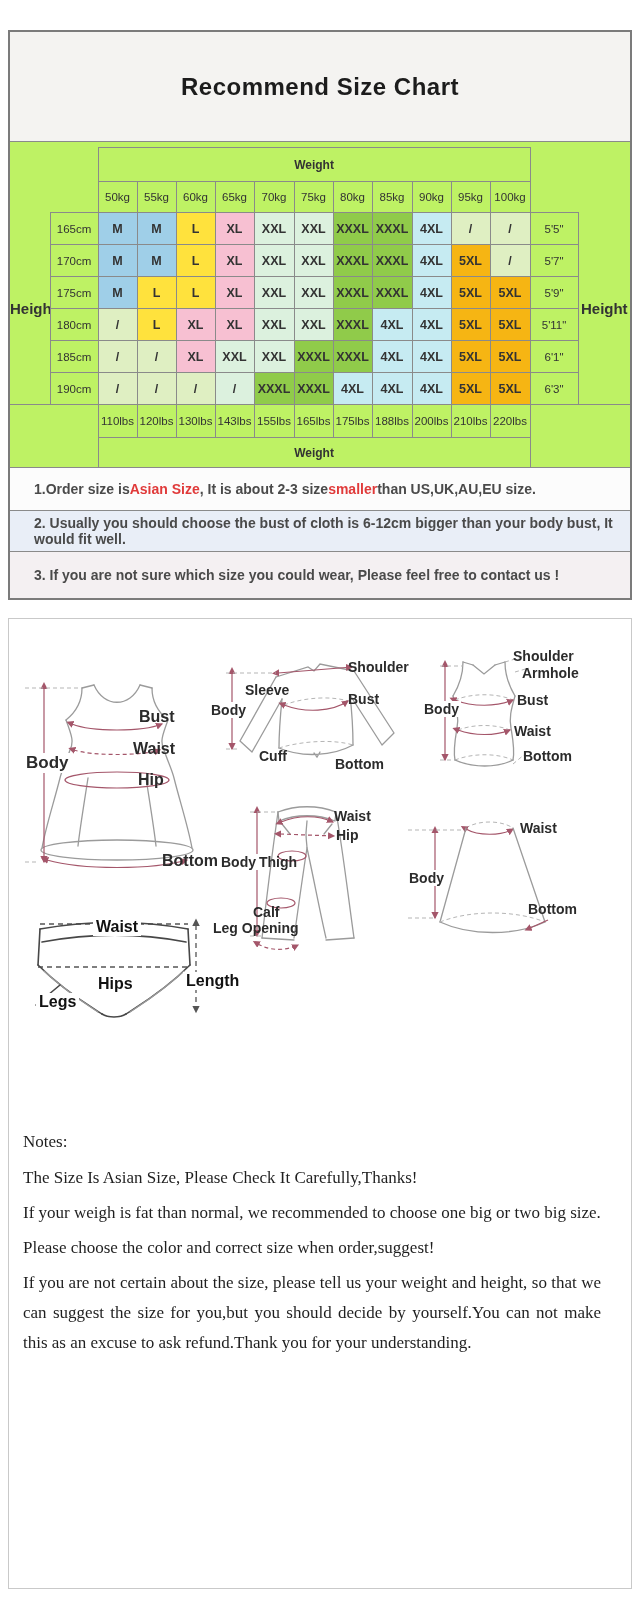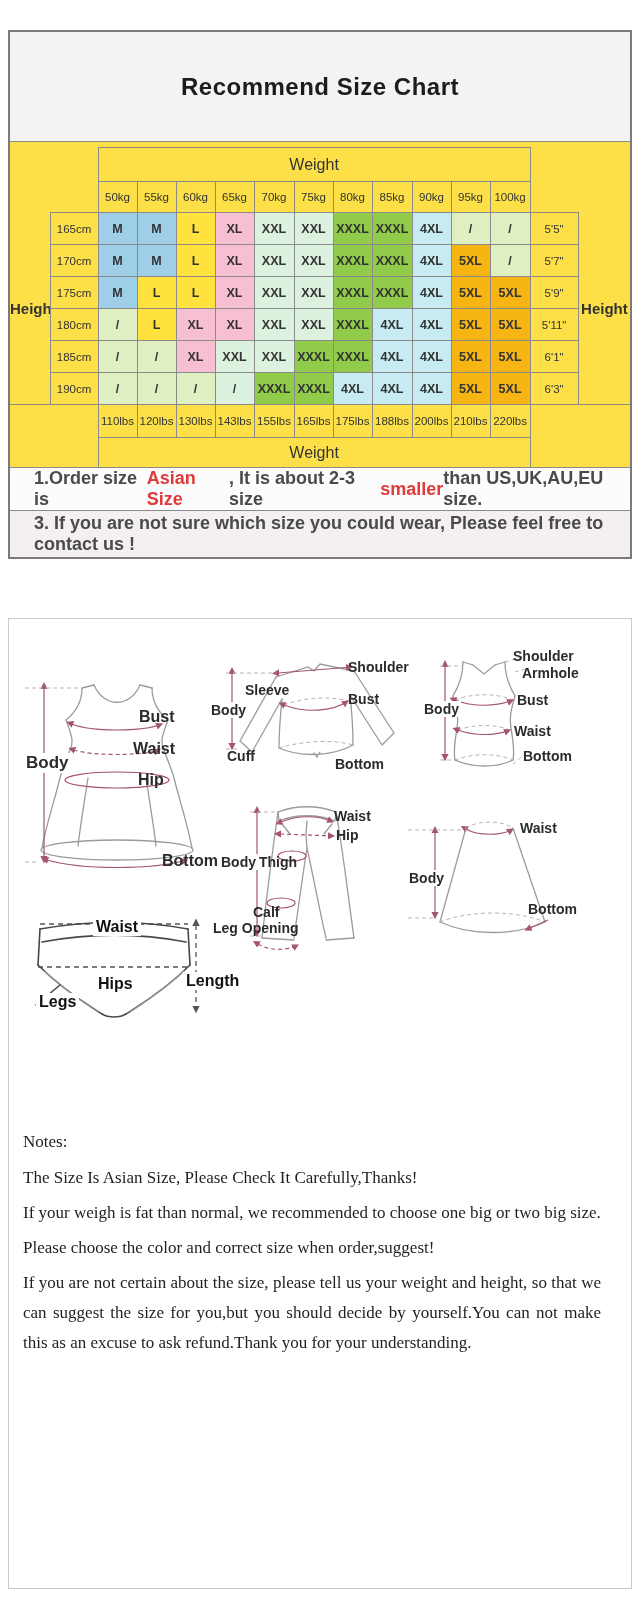--- a/index.html
+++ b/index.html
@@ -1,35 +1,35 @@
 <!DOCTYPE html>
 <html><head>
 <meta charset="utf-8">
 <style>
   html,body{margin:0;padding:0;}
   body{width:640px;height:1609px;position:relative;background:#fff;font-family:"Liberation Sans",sans-serif;}
 
   
-  .s1{position:absolute;left:8px;top:30px;width:620px;border:2px solid #7b7b7b;background:#fde047;}
+  .s1{position:absolute;left:8px;top:30px;width:620px;border:2px solid #7b7b7b;background:#bef264;}
   .title{height:109px;background:#f4f3f1;border-bottom:1px solid #8a8a8a;display:flex;align-items:center;justify-content:center;
          font-size:24px;font-weight:bold;color:#1c1c1c;letter-spacing:.5px;}
   #size-table{border-collapse:collapse;table-layout:fixed;width:620px;margin-top:5px;}
   #size-table td{padding:0;text-align:center;vertical-align:middle;color:#333;overflow:hidden;}
   td.b{border:1px solid #8a8a8a;}
   td.nb{border:none;}
   td.tl{border-top:1px solid #8a8a8a;}
   td.bx{border-left:1px solid #8a8a8a;border-right:1px solid #8a8a8a;}
-  .hd{font-weight:normal;font-size:16px;color:#222;}
+  .hd{font-weight:bold;font-size:12px;color:#222;}
   .sm{font-size:11.5px;color:#3a3a3a;}
   .sz{font-size:12.5px;font-weight:bold;color:#2d2d2d;}
   .hgt{font-weight:bold;font-size:15px;color:#222;}
   tr.rw td{height:33px;} tr.rk td{height:30px;} tr.rs td{height:31px;}
   tr.rl td{height:32px;} tr.rw2 td{height:29px;}
   .noterow{border-top:1px solid #8a8a8a;display:flex;align-items:center;padding-left:24px;
-           font-size:18px;font-weight:bold;color:#4a4a4a;}
+           font-size:14px;font-weight:bold;color:#4a4a4a;}
   .n1{height:42px;background:#fcfcfc;} .n2{height:40px;background:#e9eef7;} .n3{height:46px;background:#f4f0f2;}
   .red{color:#e03a3a;}
 
   
   .s2{position:absolute;left:8px;top:618px;width:622px;height:969px;border:1px solid #c9c9c9;background:#fff;}
   .s2 svg{position:absolute;overflow:visible;}
   .ol{fill:none;stroke:#9b9b9b;stroke-width:1.3;stroke-linecap:round;}
   .ol2{fill:none;stroke:#474747;stroke-width:1.6;stroke-linecap:round;}
   .mr{fill:none;stroke:#a4566a;stroke-width:1.2;}
   .mrd{fill:none;stroke:#a4566a;stroke-width:1.2;stroke-dasharray:4,3;}
@@ -219,20 +219,23 @@
       </tbody>
     </table>
   <div id="chart-notes">
       <div class="noterow n1">
         <span>1.Order size is </span>
         <span class="red">Asian Size</span>
         <span>, It is about 2-3 size </span>
         <span class="red">smaller</span>
         <span> than US,UK,AU,EU size.</span>
       </div>
+      <div class="noterow n2">
+        <span>2. Usually you should choose the bust of cloth is 6-12cm bigger than your body bust, It would fit well.</span>
+      </div>
       <div class="noterow n3">
         <span>3. If you are not sure which size you could wear, Please feel free to contact us !</span>
       </div>
     </div>
 </div>
 
 <div class="s2">
 
   <svg style="left:11px;top:61px" width="195" height="200" viewBox="0 0 195 200">
     <path class="ol" d="M62,8 L74,5 M120,5 L132,8"></path>
@@ -266,21 +269,21 @@
     <path class="gd" d="M57,93 C80,86 111,84 131,90"></path>
     <path class="mr" marker-start="url(#mRs)" marker-end="url(#mR)" d="M56,18 L130,12"></path>
     <path class="gd" d="M130,12 L150,9"></path>
     <path class="mr" marker-start="url(#mRs)" marker-end="url(#mR)" d="M10,18 L10,94"></path>
     <path class="gd" d="M4,18 L54,18 M4,94 L18,94"></path>
   </svg>
   <div class="glabel g14" style="left:339px;top:40px">Shoulder</div>
   <div class="glabel g14" style="left:236px;top:63px">Sleeve</div>
   <div class="glabel g14" style="left:339px;top:72px">Bust</div>
   <div class="glabel g14" style="left:200px;top:83px;background:#fff;padding:0 2px">Body</div>
-  <div class="glabel g14" style="left:218px;top:129px">Cuff</div>
+  <div class="glabel g14" style="left:250px;top:129px">Cuff</div>
   <div class="glabel g14" style="left:326px;top:137px">Bottom</div>
 
   <svg style="left:428px;top:37px" width="130" height="115" viewBox="0 0 130 115">
     <path class="ol" d="M26,6 L36,9 M58,9 L68,6"></path>
     <path class="ol" d="M36,9 L47,18 L58,9"></path>
     <path class="ol" d="M26,6 C26,18 22,30 16,40 M68,6 C68,18 72,30 78,40"></path>
     <path class="ol" d="M16,40 C20,54 22,62 20,72 C18,84 16,94 18,104"></path>
     <path class="ol" d="M78,40 C74,54 72,62 74,72 C76,84 78,94 76,104"></path>
     <path class="gd" d="M18,44 C35,37 60,37 76,44 M21,74 C37,68 58,68 73,74 M18,104 C36,97 60,97 76,104"></path>
     <path class="mr" marker-start="url(#mRs)" marker-end="url(#mR)" d="M18,44 C35,51 60,51 76,44"></path>

